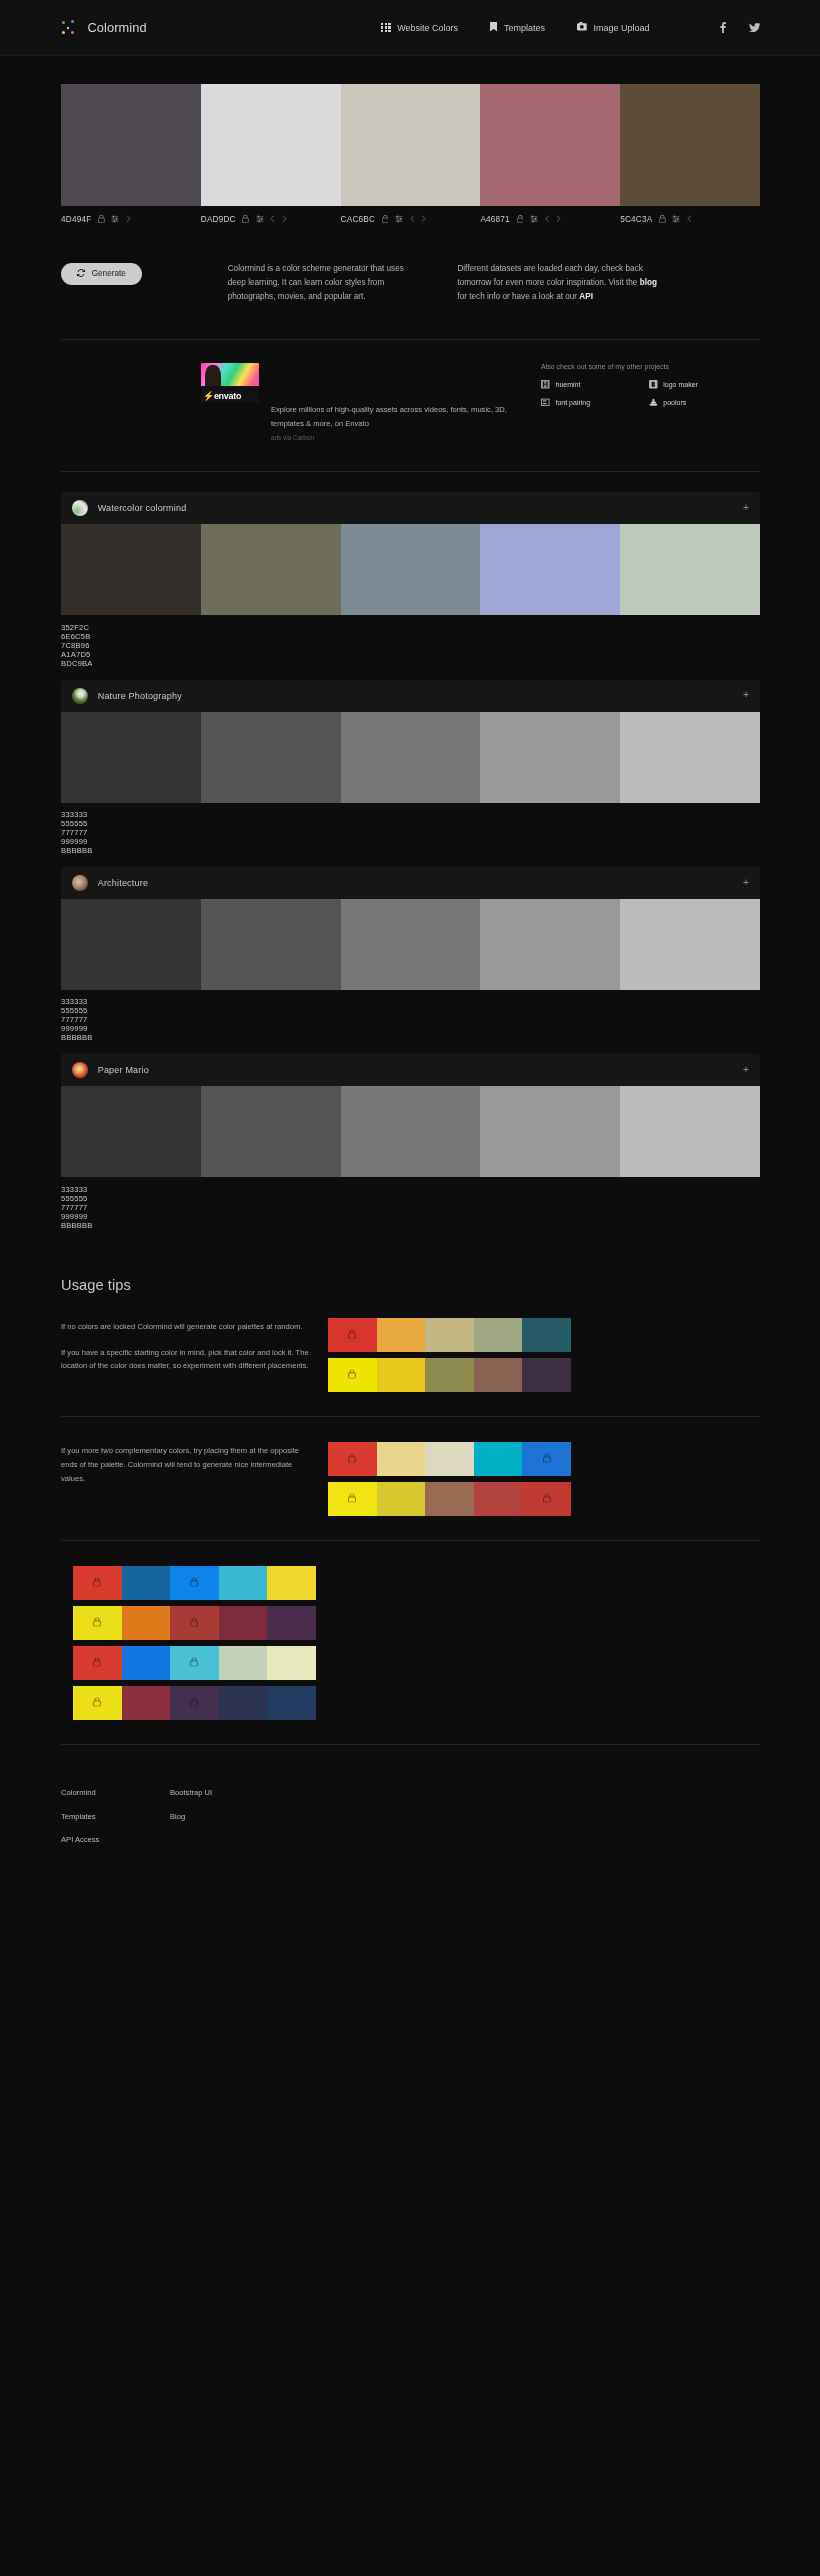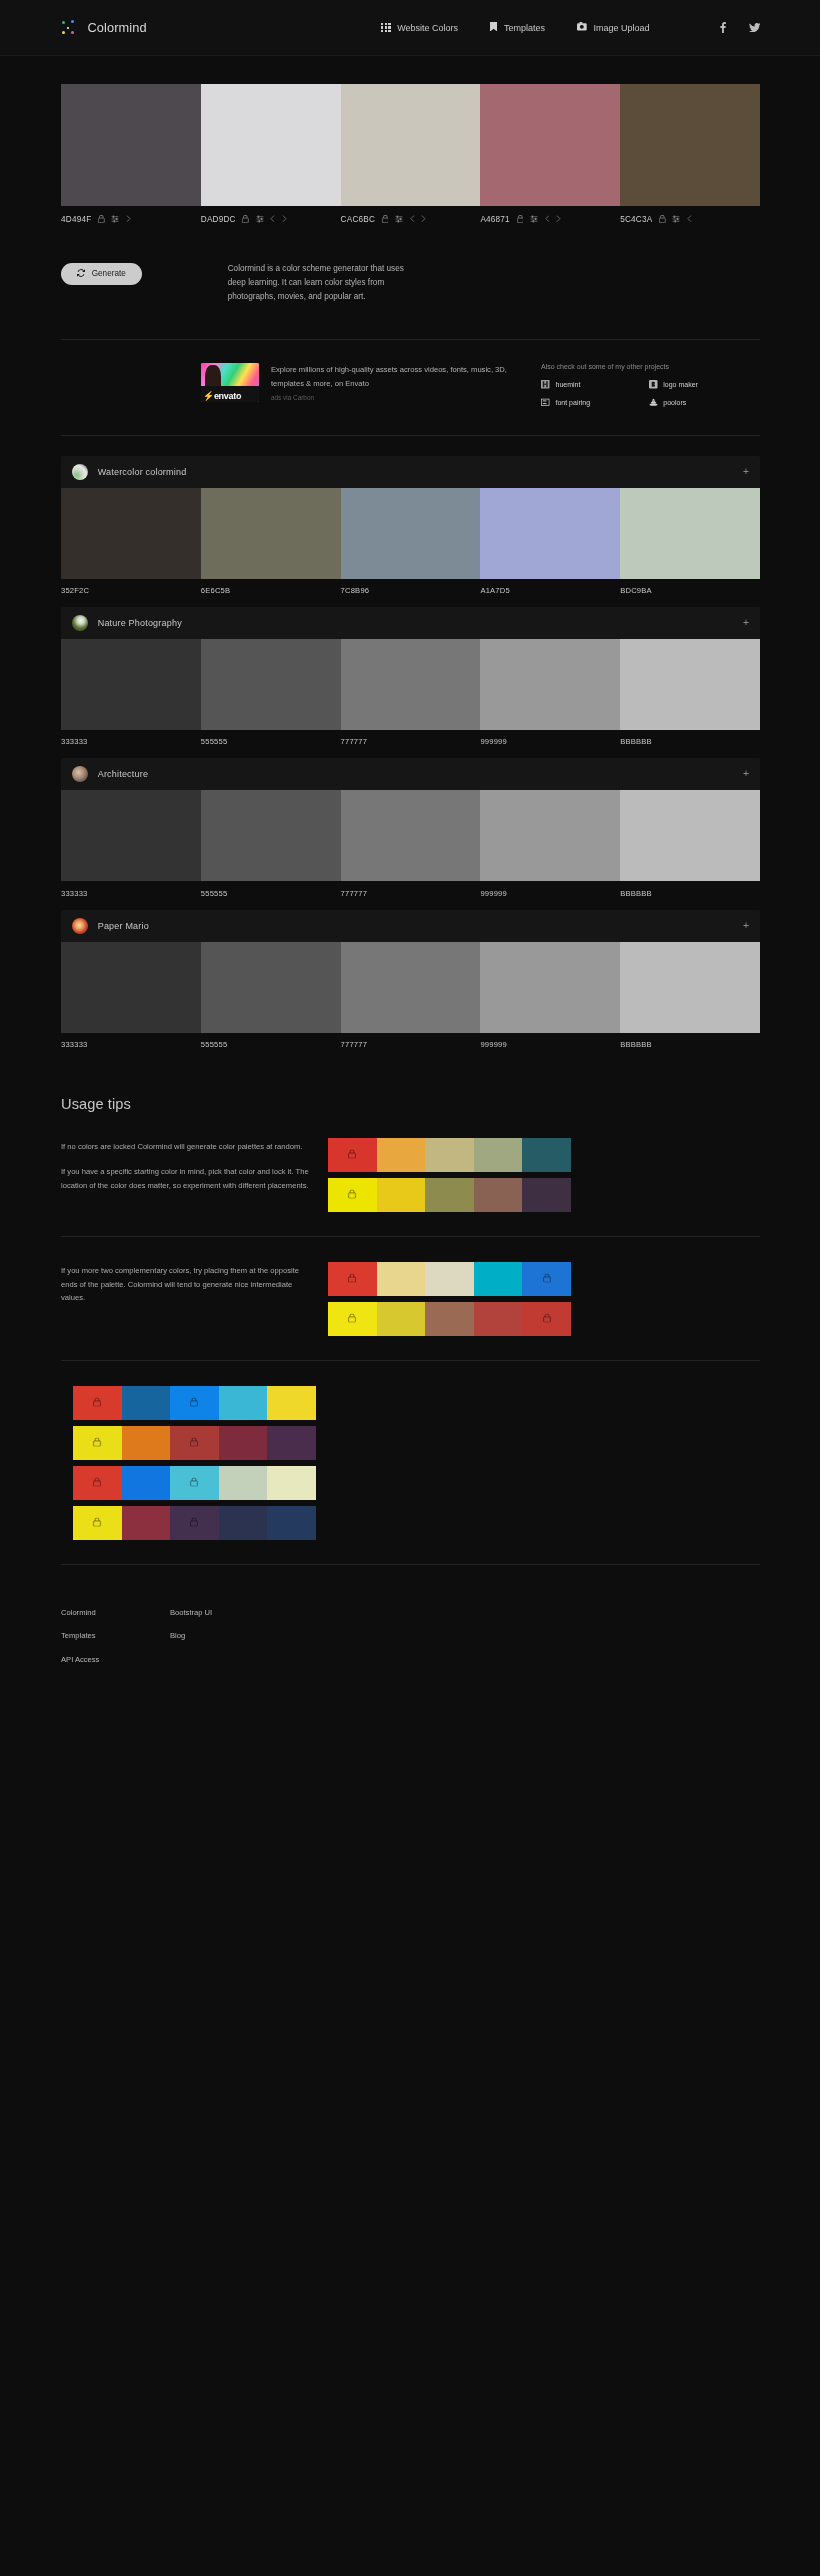--- a/index.html
+++ b/index.html
@@ -63,41 +63,41 @@
   .ads { display: flex; padding: 24px 0 28px; align-items: flex-start; }
   .ad-left { display: flex; gap: 12px; width: 340px; margin-left: 140px; }
   .ad-thumb {
     width: 58px; height: 39px; flex: none; border-radius: 1.2px; overflow: hidden; position: relative;
     background: linear-gradient(120deg,#ff3ea5 0%,#ff7ad9 18%,#4de0c8 34%,#32d17a 48%,#ffe14d 62%,#ff5c8a 78%,#b06cff 100%);
   }
   .ad-thumb .figure { position:absolute; left:3.6px; top:1.2px; width:16px; height:28px; background:#2a1a16; border-radius:40% 40% 20% 20%; }
   .ad-thumb .bar { position:absolute; left:0; bottom:0; width:100%; height:16px; background:#121212; }
   .ad-thumb .lbl { position:absolute; left:2px; bottom:1.8px; font-size:9px; font-weight:bold; color:#fff; letter-spacing:-0.3px; }
   .ad-thumb .lbl .leaf { color:#81b441; }
-  .ad-text { font-size: 7.6px; line-height: 1.78; color: #b2b2b2; }
+  .ad-text { font-size: 7.6px; line-height: 1.78; color: #b2b2b2; margin-top: 40px; }
   .ad-text .small { font-size: 6.4px; color: #5d5d5d; display:block; margin-top:1.2px; }
 
   .ad-right { width: 207px; }
   .ad-right .hdr { font-size: 7px; color: #8b8b8b; margin-bottom: 9.7px; }
   .proj-grid { display: grid; grid-template-columns: 1fr 1fr; row-gap: 8.5px; column-gap: 8.5px; }
   .proj { display: flex; align-items: center; gap: 5.5px; font-size: 7px; color: #d2d2d2; cursor: pointer; }
   .proj .ic { width: 9px; height: 9px; flex: none; display: flex; align-items: center; justify-content: center; }
 
   
   .section { margin-bottom: 12px; }
   .sec-head {
     height: 32px; background: #161616; display: flex; align-items: center; padding: 0 11px;
     border-radius: 1.8px 1.8px 0 0; cursor: pointer;
   }
   .sec-thumb { width: 16px; height: 16px; border-radius: 50%; flex: none; margin-right: 9.7px; }
   .sec-title { font-size: 9px; color: #c9c9c9; letter-spacing: 0.2px; }
   .sec-plus { margin-left: auto; font-size: 10.3px; color: #8c8c8c; line-height: 1; }
   .sec-swatches { display: flex; height: 91px; }
   .sec-swatches .sw { flex: 1; }
-  .sec-meta { display: flex; margin-top: 7.3px; }
+  .sec-meta { display: flex; margin-top: 7.3px; flex-direction: column; }
   .sec-meta .cell { flex: 1; font-size: 7.6px; color: #c9c9c9; letter-spacing: 0.2px; }
 
   
   .kit { padding-top: 32px; }
   .kit h2 { font-size: 14.6px; font-weight: 400; color: #c8c8c8; letter-spacing: 0.1px; margin-bottom: 22px; }
   .kit-row { display: flex; align-items: center; }
   .kit-copy { width: 292px; font-size: 7.6px; line-height: 1.8; color: #ababab; }
   .kit-form { display: flex; align-items: center; gap: 11px; margin-left: 12px; }
   .email-input {
     width: 122px; height: 22px; background: #161616; border: none; outline: none;
@@ -352,20 +352,21 @@
       <button class="generate-btn">
         <span>
           <svg width="8" height="8" viewBox="0 0 16 16">
               <path d="M13.6 2.9A7 7 0 0 0 1.2 6.2h1.6a5.4 5.4 0 0 1 9.6-2.1L10.2 6.2H16V.4zM14.8 9.8h-1.6a5.4 5.4 0 0 1-9.6 2.1l2.2-2.1H0v5.8l2.4-2.5a7 7 0 0 0 12.4-3.3z" fill="#1c1c1c"></path>
             </svg>
         </span>
         <span>Generate</span>
       </button>
     </div>
     <div class="desc-col">Colormind is a color scheme generator that uses deep learning. It can learn color styles from photographs, movies, and popular art.</div>
+    <div class="desc-col second"><span>Different datasets are loaded each day, check back tomorrow for even more color inspiration. Visit the </span><a href="#">blog</a><span> for tech info or have a look at our </span><a href="#">API</a></div>
   </div>
 
   <div class="hr"></div>
 
   <div class="ads">
     <div class="ad-left">
       <div class="ad-thumb">
         <span class="figure"></span>
           <span class="bar"></span>
         <span class="lbl"><span class="leaf">⚡</span><span>envato</span></span>

